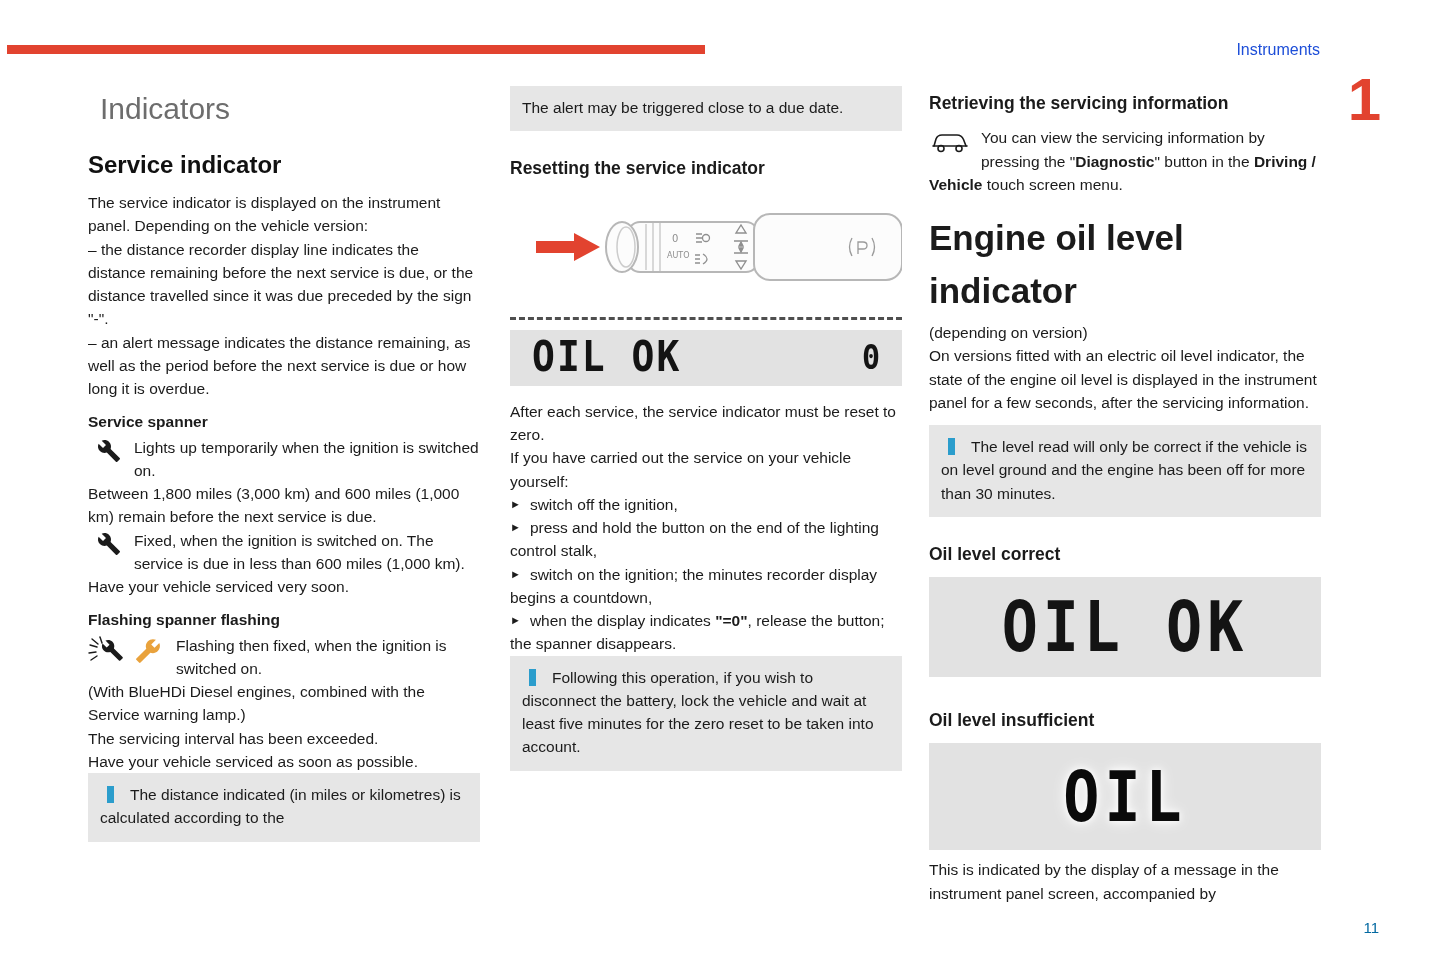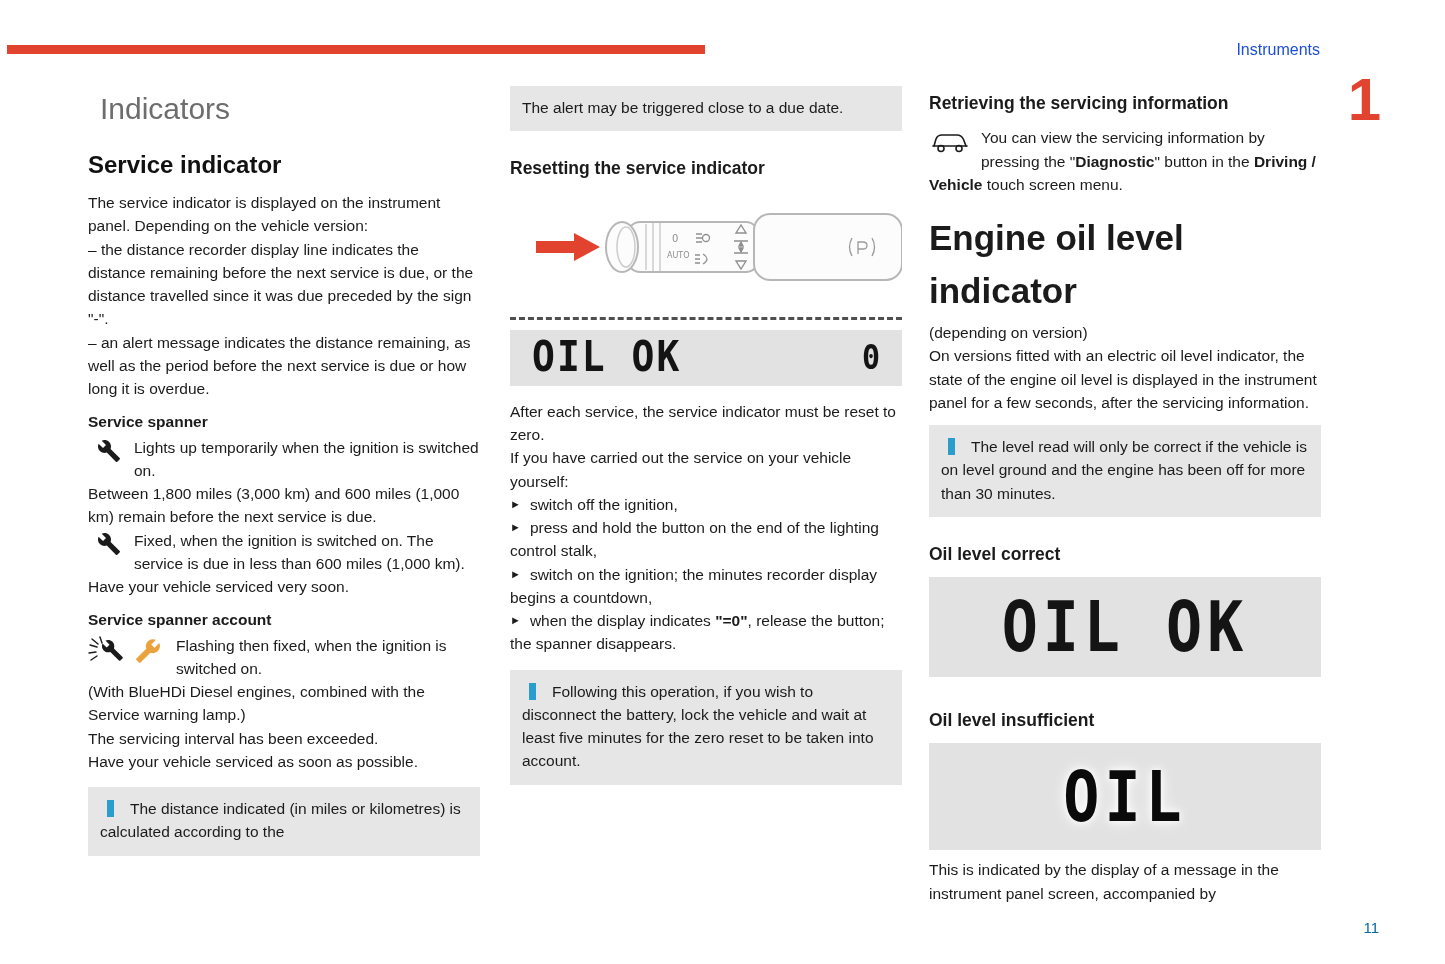--- a/index.html
+++ b/index.html
@@ -26,21 +26,21 @@
   h3.first { margin-top:6px; }
   .big-heading { font-size:35px; font-weight:700; margin:16px 0 4px; clear:both; }
   p { margin:0; }
 
   .float-icon { float:left; }
   .wrench-f { margin:3px 13px 3px 9px; }
   .flash-f { margin:2px 4px 2px 0; }
   .orange-f { margin:4px 14px 2px 2px; }
   .car-f { margin:3px 11px 2px 1px; }
 
-  .note { background:#e6e6e6; padding:10px 12px 12px; margin-top:14px; clear:both; overflow:hidden; }
+  .note { background:#e6e6e6; padding:10px 12px 12px; clear:both; overflow:hidden; }
   .note-top { margin-top:2px; }
   .i-icon { float:left; width:8px; margin:3px 15px 1px 7px; }
   .i-icon .dot { width:7px; height:7px; background:#2b9dcc; margin-bottom:3px; }
   .i-icon .stem { width:7px; height:17px; background:#2b9dcc; }
 
   .figure { margin-top:6px; }
   .dashed { border-top:3px dashed #4f4f4f; margin-top:4px; }
 
   .lcd { font-family:"DejaVu Sans Mono",monospace; font-weight:700; color:#141414; }
   .display-sm { margin-top:10px; background:#e2e2e2; height:56px; display:flex; align-items:center; padding:0 22px; margin-bottom:14px; }
@@ -85,21 +85,21 @@
     <p>
       <span class="float-icon wrench-f">
         <svg width="24" height="24" viewBox="0 0 24 24">
             <path fill="#1b1b1b" d="M22.7 19l-9.1-9.1c.9-2.3.4-5-1.5-6.9-2-2-5-2.4-7.4-1.3L9 6 6 9 1.6 4.7C.4 7.1.9 10.1 2.9 12.1c1.9 1.9 4.6 2.4 6.9 1.5l9.1 9.1c.4.4 1 .4 1.4 0l2.3-2.3c.5-.4.5-1.1.1-1.4z"></path>
           </svg>
       </span>
       <span>Fixed, when the ignition is switched on. The service is due in less than 600 miles (1,000 km).</span>
     </p>
     <p>Have your vehicle serviced very soon.</p>
 
-    <h3 class="sub">Service spanner account</h3>
+    <h3 class="sub">Flashing spanner flashing</h3>
     <p>
       <span class="float-icon flash-f">
         <svg width="40" height="30" viewBox="0 0 40 30">
           <g stroke="#1b1b1b" stroke-width="1.4" stroke-linecap="round">
             <line x1="2" y1="9" x2="9" y2="11"></line>
             <line x1="4" y1="3" x2="10" y2="8"></line>
             <line x1="12" y1="1" x2="14" y2="7"></line>
             <line x1="1" y1="17" x2="8" y2="16"></line>
             <line x1="3" y1="24" x2="9" y2="20"></line>
           </g>

